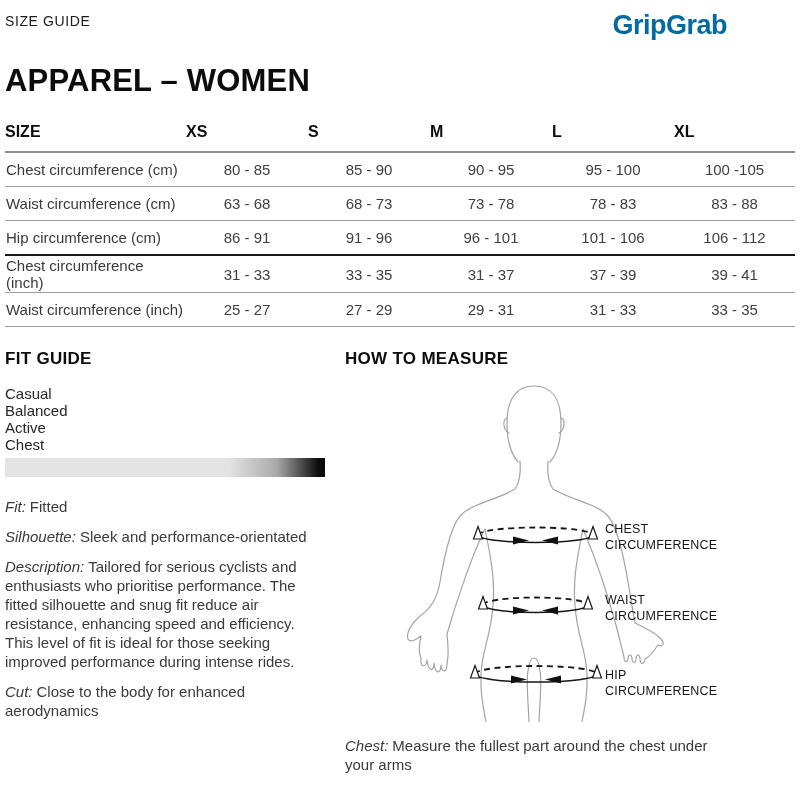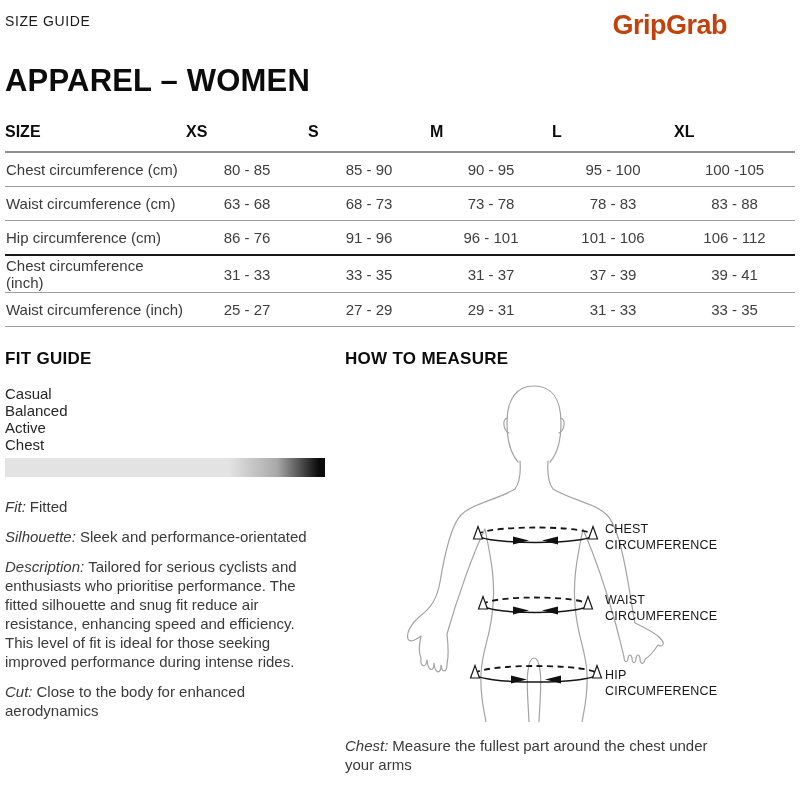--- a/index.html
+++ b/index.html
@@ -1,21 +1,21 @@
 <!DOCTYPE html>
 <html><head>
 <meta charset="utf-8">
 <style>
   html,body{margin:0;padding:0;background:#ffffff;}
   body{width:800px;height:800px;font-family:"Liberation Sans",sans-serif;color:#111;overflow:hidden;}
   .page{padding:10px 5px 0 5px;box-sizing:border-box;width:732px;height:800px;}
 
   .topbar{display:flex;justify-content:space-between;align-items:flex-start;}
   .eyebrow{font-size:14px;letter-spacing:.6px;color:#1a1a1a;padding-top:3px;}
-  .brand{font-size:27px;font-weight:bold;letter-spacing:-.5px;color:#c2410c;}
+  .brand{font-size:27px;font-weight:bold;letter-spacing:-.5px;color:#0369a1;}
 
   .title{font-size:31px;font-weight:bold;letter-spacing:.2px;color:#0c0c0c;margin:22px 0 0 0;}
 
   table.size-table{margin-top:16px;width:790px;border-collapse:collapse;table-layout:fixed;}
   .size-table th{font-size:16px;font-weight:bold;color:#0c0c0c;text-align:left;padding:8px 0 10px 0;border-bottom:2px solid #8f8f8f;}
   .size-table th:first-child{text-align:left;}
   .size-table td{font-size:15px;color:#3e3e3e;text-align:center;height:31px;vertical-align:middle;border-bottom:1px solid #9c9c9c;}
   .size-table td:first-child{text-align:left;color:#3a3a3a;font-size:15px;}
   .size-table tr.divider td{border-bottom:2.5px solid #191919;}
 
@@ -84,21 +84,21 @@
       <tr>
         <td>Waist circumference (cm)</td>
         <td>63 - 68</td>
         <td>68 - 73</td>
         <td>73 - 78</td>
         <td>78 - 83</td>
         <td>83 - 88</td>
       </tr>
       <tr class="divider">
         <td>Hip circumference (cm)</td>
-        <td>86 - 76</td>
+        <td>86 - 91</td>
         <td>91 - 96</td>
         <td>96 - 101</td>
         <td>101 - 106</td>
         <td>106 - 112</td>
       </tr>
       <tr>
         <td>Chest circumference (inch)</td>
         <td>31 - 33</td>
         <td>33 - 35</td>
         <td>31 - 37</td>

